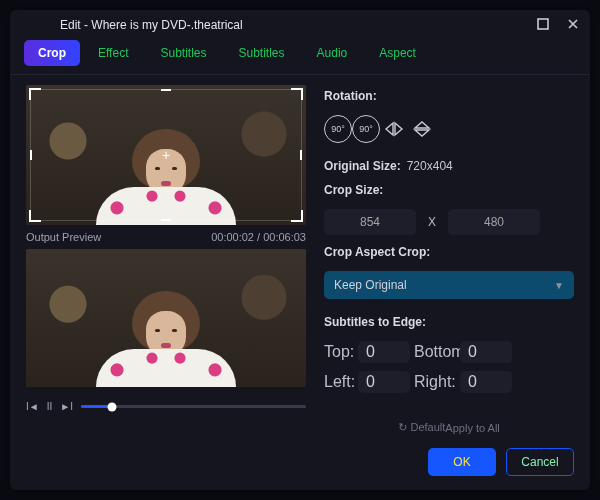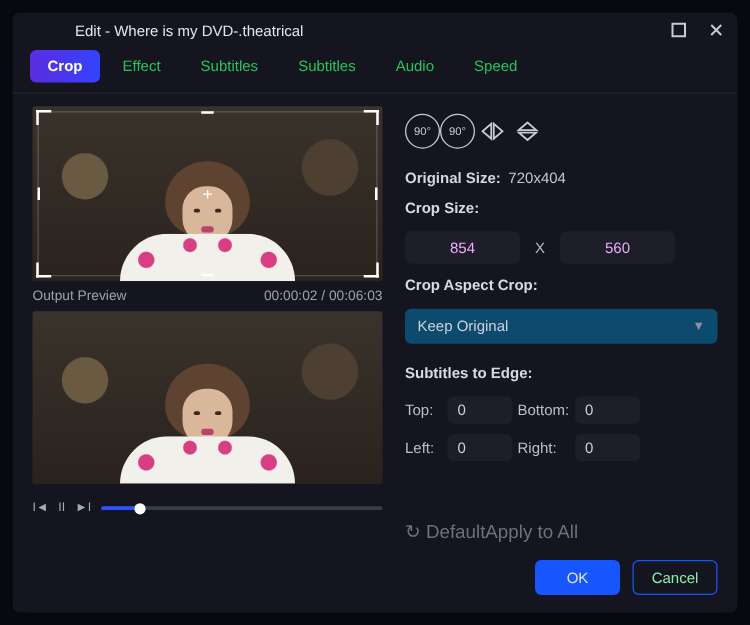--- a/index.html
+++ b/index.html
@@ -153,55 +153,55 @@
     display:flex; align-items:center; justify-content:center;
     font-size:9px; color:#c9cad3;
   }
   .rot-ico.noborder { border:none; font-size:16px;}
   .kv { display:flex; align-items:center; gap:6px; font-size:12px;}
   .kv b { color:#d5d6df; font-weight:600;}
   .size-row { display:flex; align-items:center; gap:6px; margin-top:2px;}
   .numbox {
     background:#1d1e29; border-radius:5px; width:92px; height:26px;
     display:flex; align-items:center; justify-content:center;
-    color:#f0abfc; font-size:12px; border:none;
+    color:#a3a3a3; font-size:12px; border:none;
   }
   .x-sep { width:20px; text-align:center; color:#b9bac4;}
   .select {
     background:#0c4a6e; border-radius:5px; height:28px;
     display:flex; align-items:center; padding:0 10px;
     justify-content:space-between; color:#cfd0d9;
     margin-top:2px;
   }
   .chev { font-size:10px; color:#8f91a0;}
   .edge-grid {
     display:grid; grid-template-columns: 34px 56px 46px 56px;
-    row-gap:8px; align-items:center; font-size:12px; color:#bdbecb;
+    row-gap:8px; align-items:center; font-size:16px; color:#bdbecb;
     margin-top:2px;
   }
   .edge-grid .val {
     background:#1d1e29; border-radius:5px; height:22px; width:52px;
     display:flex; align-items:center; padding-left:8px; color:#cfd0d9;
   }
   .bottom-actions {
     margin-top:auto;
-    display:flex; justify-content:flex-start; align-items:center;
-    color:#6e7080; font-size:15px;
+    display:flex; justify-content:center; align-items:center;
+    color:#6e7080; font-size:11px;
     padding-bottom:4px;
   }
   .footer {
     display:flex; justify-content:flex-end; gap:10px;
     padding: 10px 16px 14px 0;
   }
   .btn {
     min-width:68px; height:28px; border-radius:5px;
     display:flex; align-items:center; justify-content:center;
     font-size:12px;
   }
-  .btn.primary { background:#1556ff; color:#e5e5e5; }
+  .btn.primary { background:#1556ff; color:#fde047; }
   .btn.secondary { background:transparent; border:1px solid #1556ff; color:#86efac; }
   svg.ic { width:14px; height:14px; stroke:#c9cad3; fill:none; stroke-width:1.6;}
 </style>
 </head>
 <body>
 
 <div class="window">
 
   <div class="titlebar">
     <span class="title">Edit - Where is my DVD-.theatrical</span>
@@ -218,21 +218,21 @@
       </span>
     </div>
   </div>
 
   <div class="tabs">
     <div class="tab active">Crop</div>
     <div class="tab">Effect</div>
     <div class="tab">Subtitles</div>
     <div class="tab">Subtitles</div>
     <div class="tab">Audio</div>
-    <div class="tab">Speed</div>
+    <div class="tab">Aspect</div>
   </div>
 
   <div class="body">
     <div class="left">
       <div class="preview">
         <div class="scene">
           <div class="figure">
             <div class="hair">
                 <div class="face">
                   <div class="eyes">
@@ -284,20 +284,21 @@
         <span class="pbtn">II</span>
         <span class="pbtn">►I</span>
         <div class="progress">
           <div class="fill"></div>
             <div class="knob"></div>
         </div>
       </div>
     </div>
 
     <div class="right">
+      <div class="sec-label">Rotation:</div>
       <div class="rot-row">
         <div class="rot-ico">90°</div>
         <div class="rot-ico">90°</div>
         <div class="rot-ico noborder">
           <svg viewBox="0 0 20 16" width="20" height="16">
               <path d="M9 2 L2 8 L9 14 Z M11 2 L18 8 L11 14 Z" fill="none" stroke="#c9cad3" stroke-width="1.4"></path>
             </svg>
         </div>
         <div class="rot-ico noborder">
           <svg viewBox="0 0 20 16" width="20" height="16">
@@ -308,21 +309,21 @@
 
       <div class="kv">
         <b>Original Size:</b>
         <span>720x404</span>
       </div>
 
       <div class="sec-label">Crop Size:</div>
       <div class="size-row">
         <div class="numbox">854</div>
         <div class="x-sep">X</div>
-        <div class="numbox">560</div>
+        <div class="numbox">480</div>
       </div>
 
       <div class="sec-label">Crop Aspect Crop:</div>
       <div class="select">
         <span>Keep Original</span>
         <span class="chev">▼</span>
       </div>
 
       <div class="sec-label" style="margin-top:6px">Subtitles to Edge:</div>
       <div class="edge-grid">

